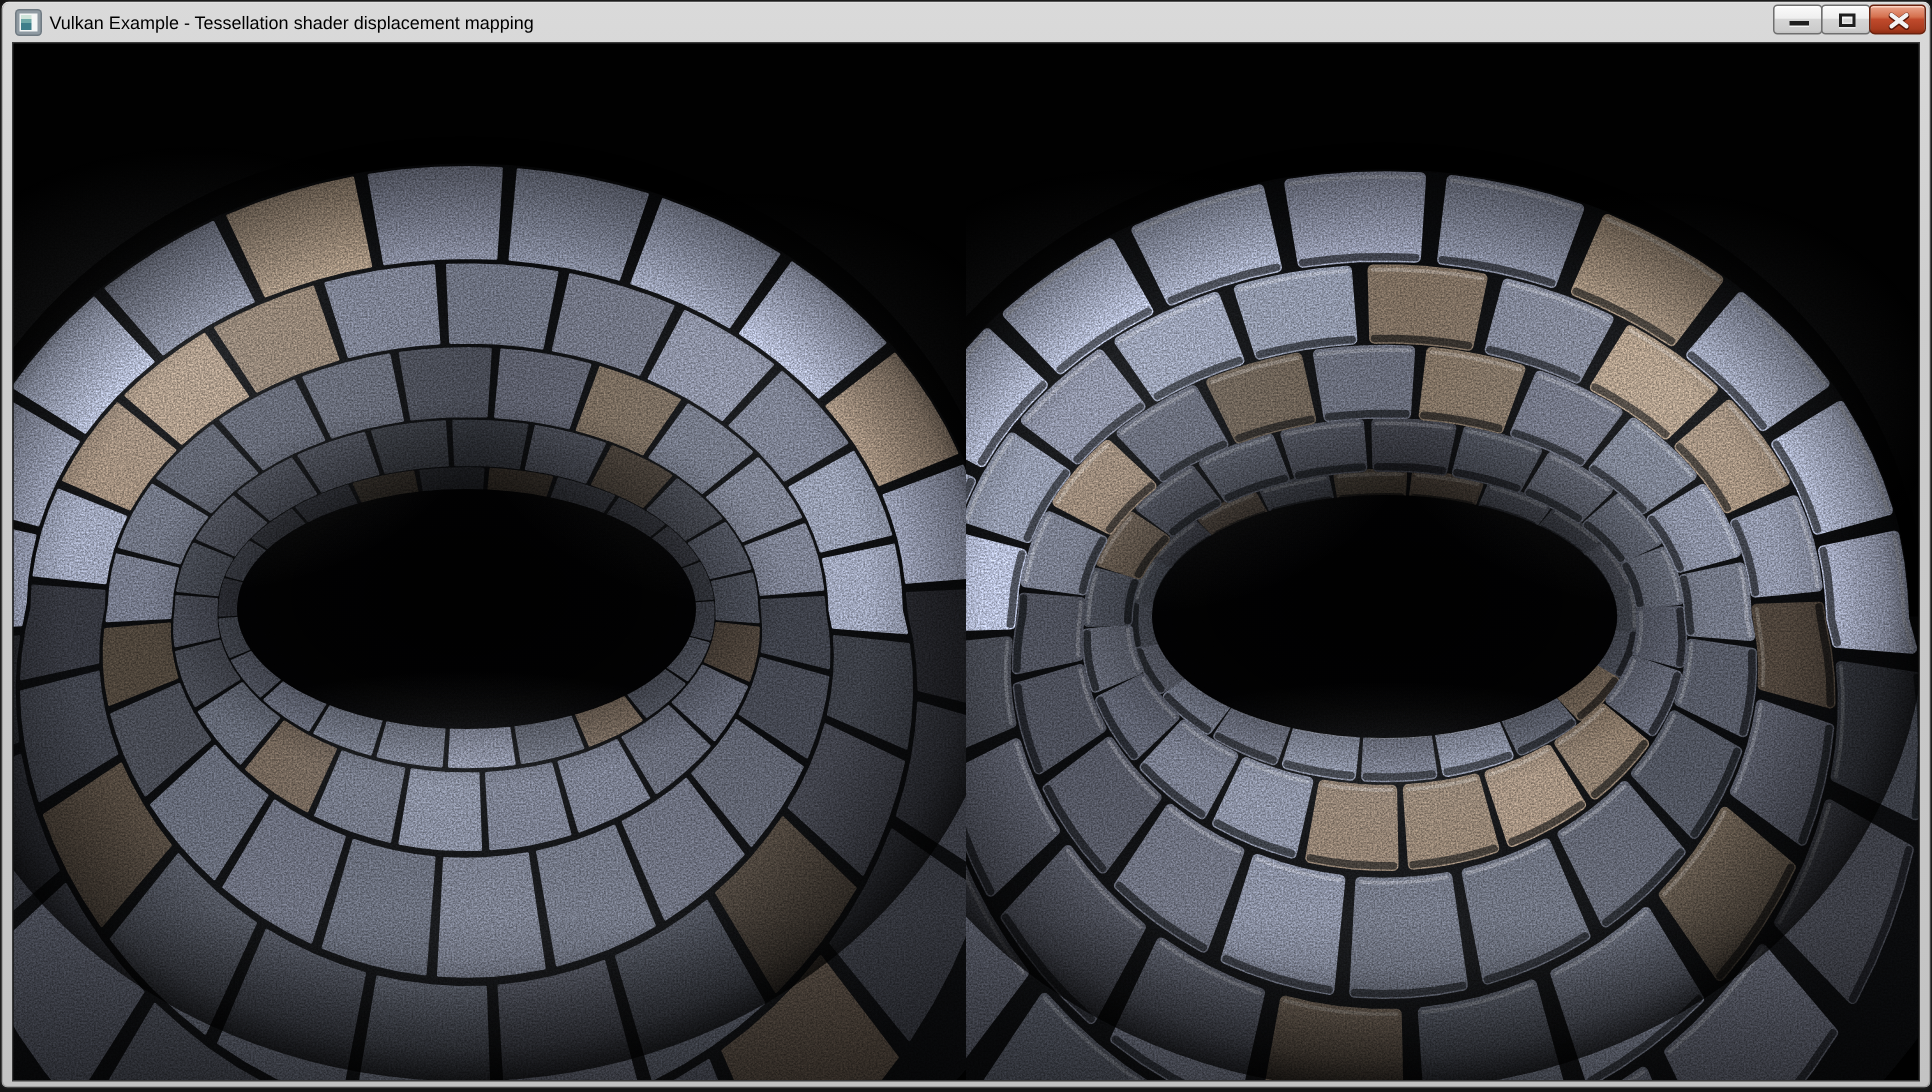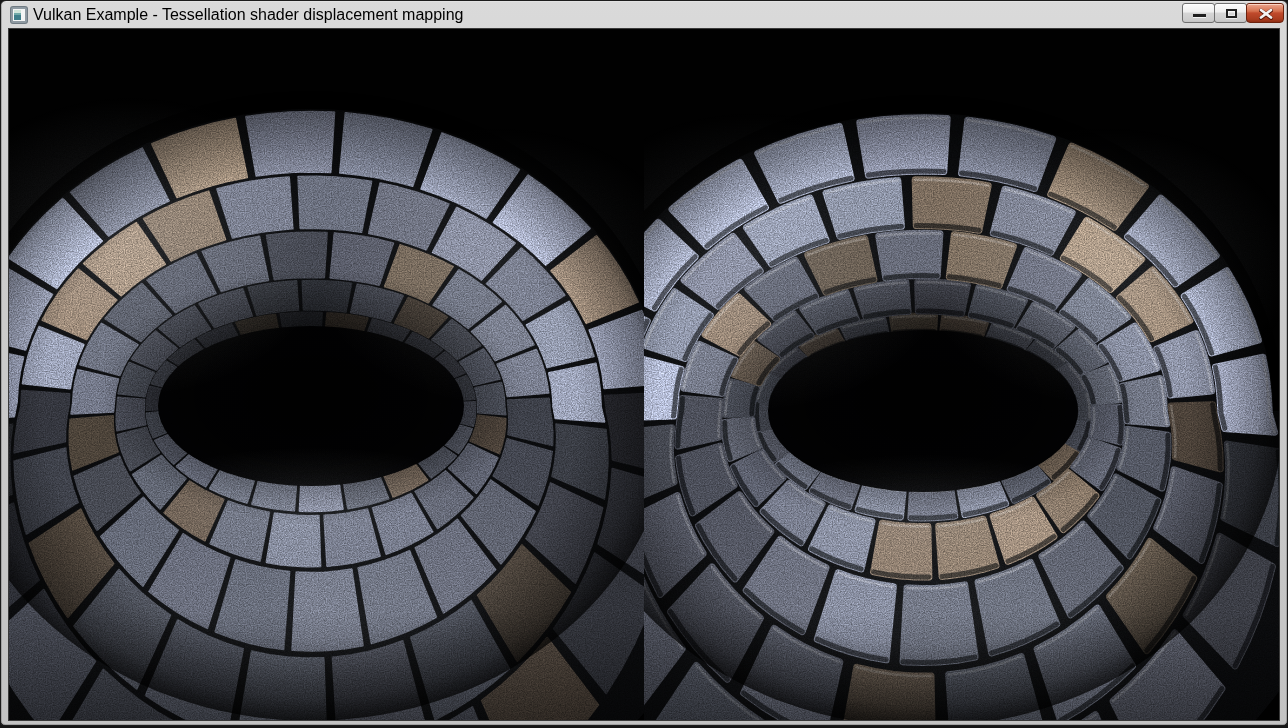--- a/index.html
+++ b/index.html
@@ -21,21 +21,21 @@
     background:#8f9aa2;border-radius:2px;box-shadow:0 0 0 1px #6f7a82;
   }
   .app-icon .inner{
     position:absolute;left:2px;top:2px;width:12px;height:12px;background:#f4f6f6;
   }
   .app-icon .pic{
     position:absolute;left:3px;top:3px;width:7px;height:10px;
     background:linear-gradient(#cfe4da 0 30%,#6fa9a8 30% 55%,#3e7e8a 55% 100%);
   }
   .title{
-    position:absolute;left:32px;top:7px;font-size:16px;line-height:14px;color:#000;
+    position:absolute;left:32px;top:7px;font-size:12px;line-height:14px;color:#000;
     white-space:nowrap;
   }
   .controls{position:absolute;top:2px;right:3px;display:flex;}
   .btn{
     width:33px;height:20px;box-sizing:border-box;position:relative;
     border:1px solid #6f6f6f;border-radius:3px;margin-left:-1px;
     background:linear-gradient(#fbfbfb,#efefef 45%,#d6d6d6 50%,#cccccc 90%,#c2c2c2);
     box-shadow:inset 0 1px 0 #ffffff;
   }
   .btn.close{

